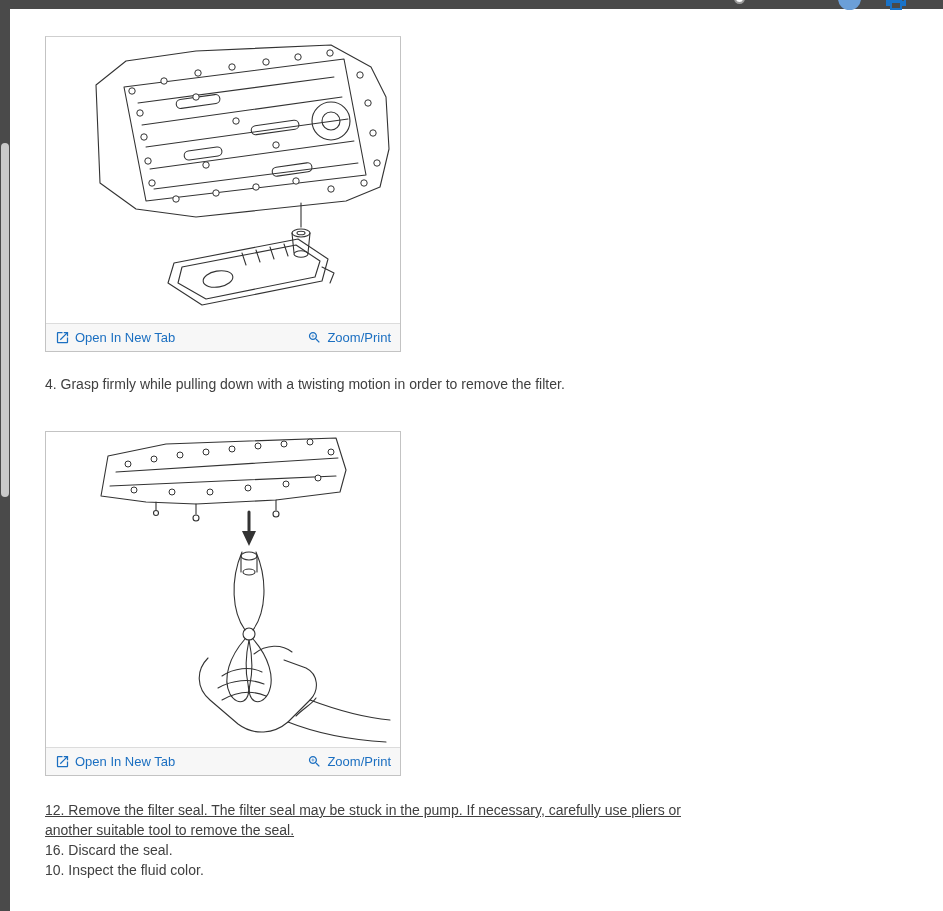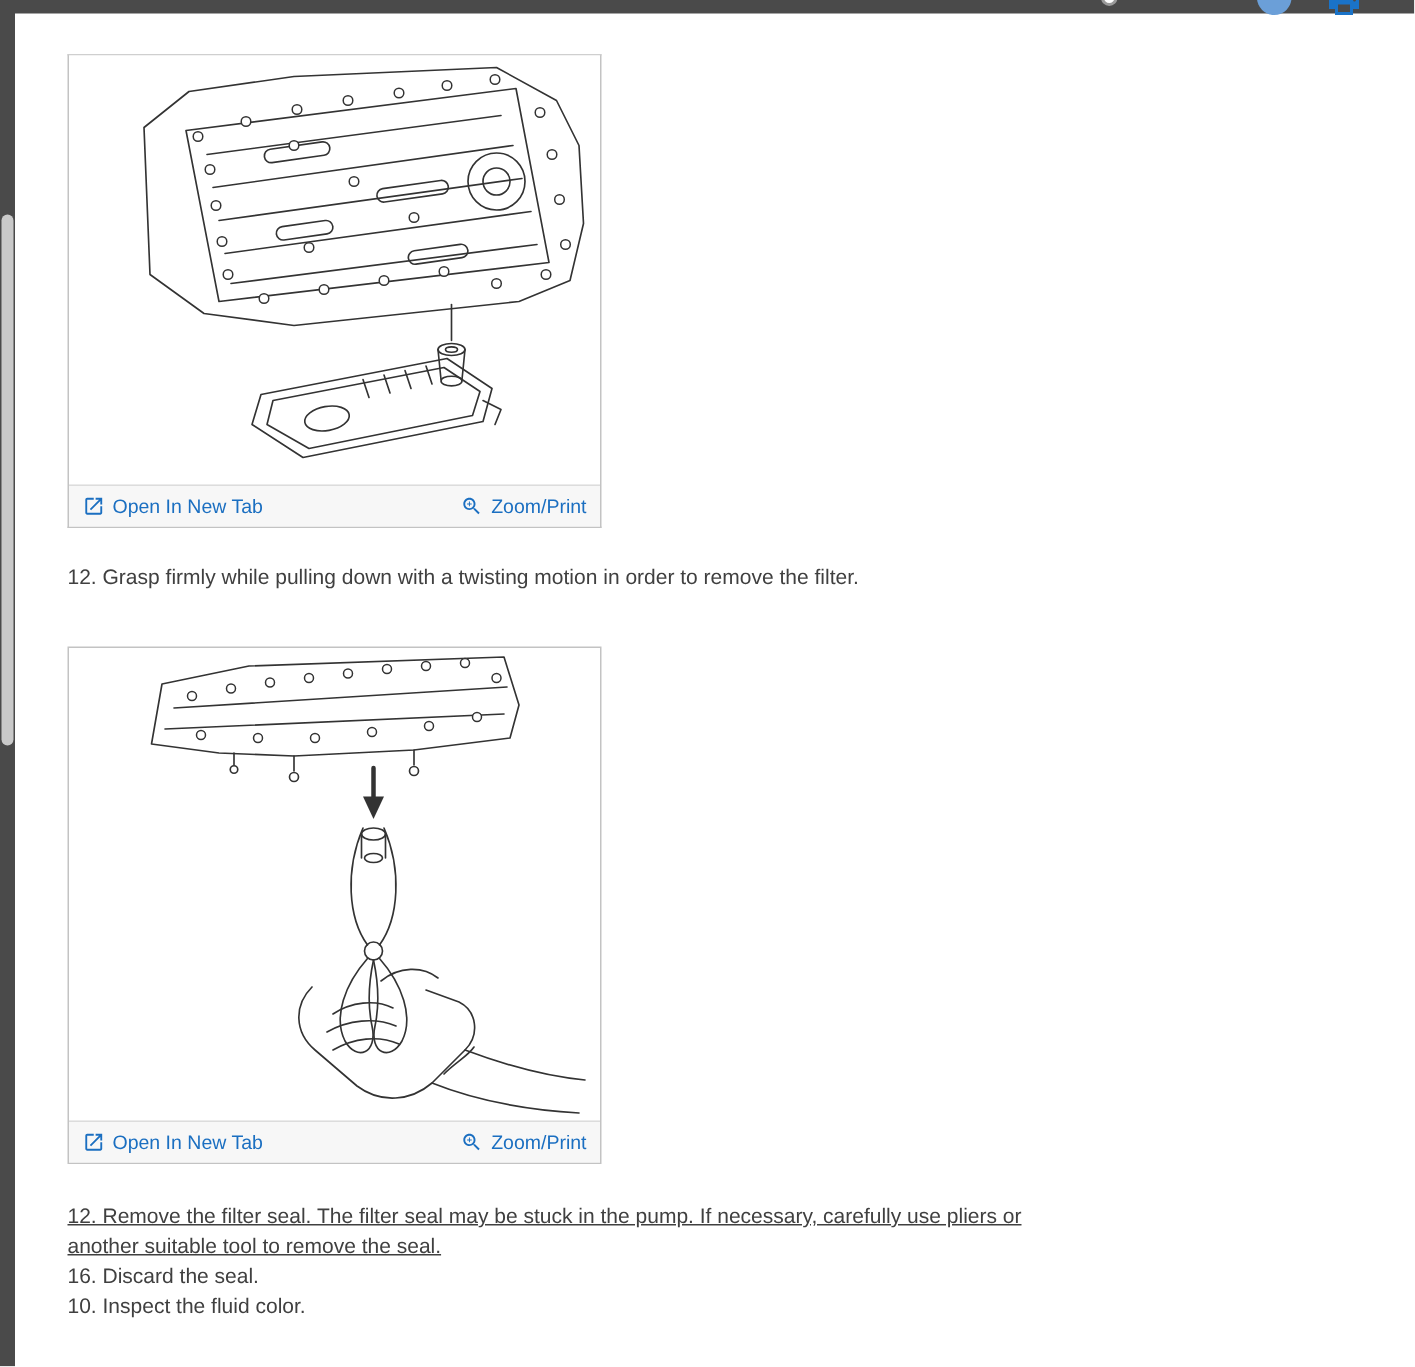--- a/index.html
+++ b/index.html
@@ -114,21 +114,21 @@
         <a class="figlink">
           <svg width="15" height="15" viewBox="0 0 24 24">
             <path fill="#1b6fc1" d="M15.5 14h-.79l-.28-.27C15.41 12.59 16 11.11 16 9.5 16 5.91 13.09 3 9.5 3S3 5.91 3 9.5 5.91 16 9.5 16c1.61 0 3.09-.59 4.23-1.57l.27.28v.79l5 4.99L20.49 19l-4.99-5zm-6 0C7.01 14 5 11.99 5 9.5S7.01 5 9.5 5 14 7.01 14 9.5 11.99 14 9.5 14z"></path>
             <path fill="#1b6fc1" d="M12 10h-2v2H9v-2H7V9h2V7h1v2h2v1z"></path>
           </svg>
           <span>Zoom/Print</span>
         </a>
       </div>
     </div>
 
-    <p class="step" id="step11">12. Grasp firmly while pulling down with a twisting motion in order to remove the filter.</p>
+    <p class="step" id="step11">4. Grasp firmly while pulling down with a twisting motion in order to remove the filter.</p>
 
     <div class="figbox second">
       <div class="figart">
         <svg width="354" height="315" viewBox="0 0 354 315" xmlns="http://www.w3.org/2000/svg">
           <g fill="none" stroke="#333" stroke-width="1.1" stroke-linejoin="round" stroke-linecap="round">
             <path d="M55,64 L62,24 L120,12 L290,6 L300,38 L294,60 L230,68 L150,72 L100,70 Z"></path>
             <path d="M70,40 L292,26 M64,54 L290,44"></path>
             <path d="M150,72 L150,82 M230,68 L230,78 M110,70 L110,78"></path>
             <circle cx="150" cy="86" r="3"></circle>
               <circle cx="230" cy="82" r="3"></circle>

